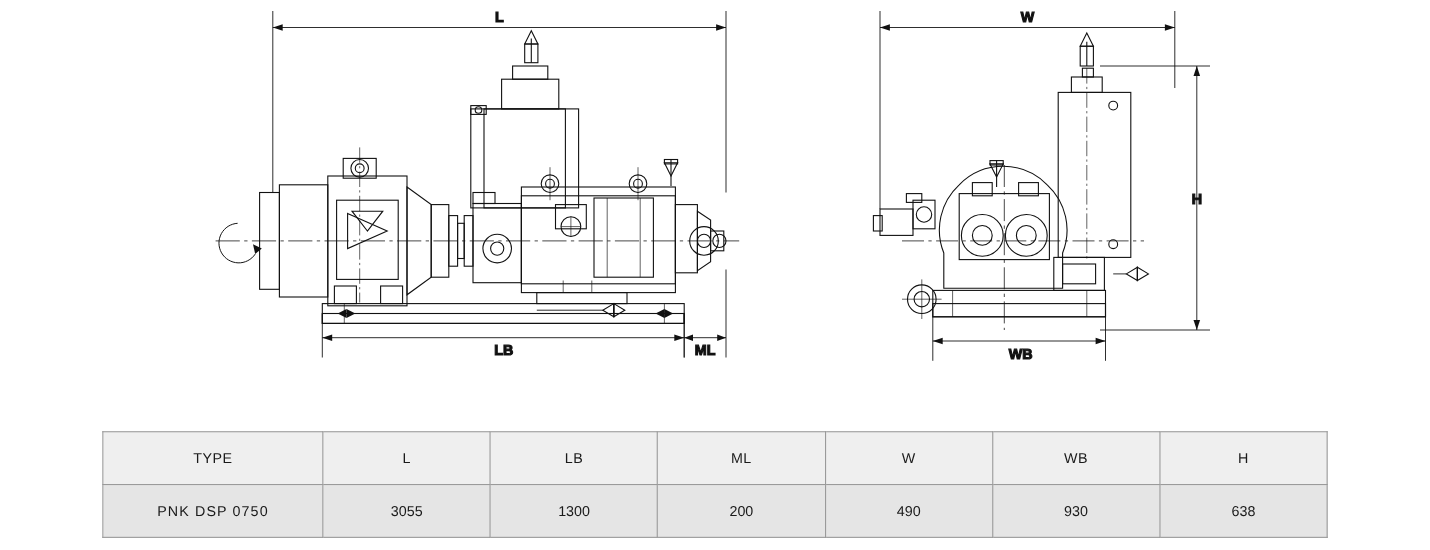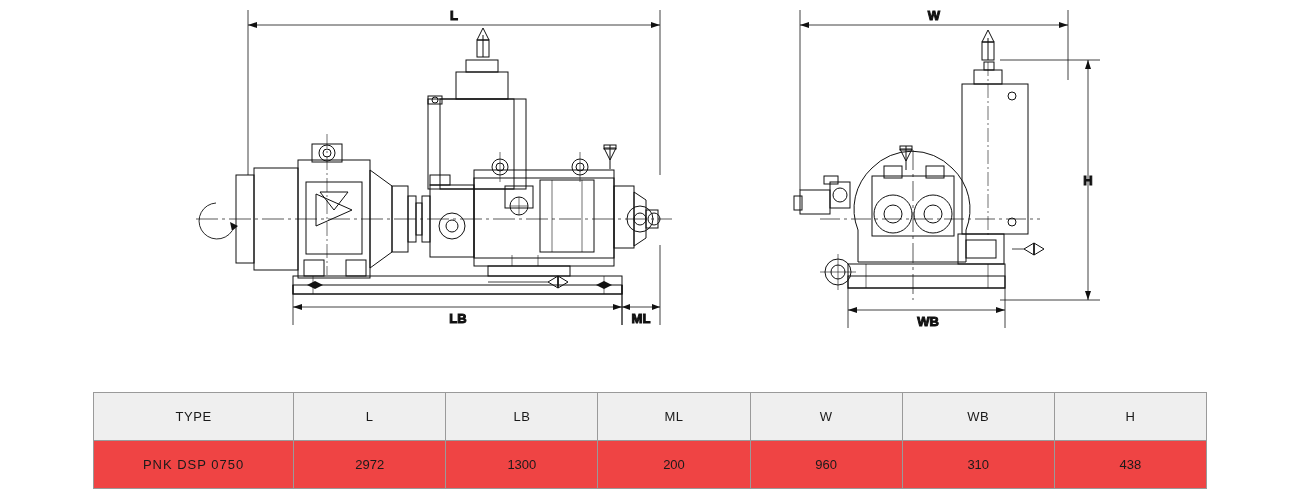--- a/index.html
+++ b/index.html
@@ -54,21 +54,21 @@
     vertical-align: middle;
     font-size: 13px;
     font-family: "Liberation Sans", sans-serif;
   }
   table.spec thead th {
     background: #efefef;
     font-weight: normal;
     letter-spacing: 0.5px;
   }
   table.spec tbody td {
-    background: #ef4444;
+    background: #e5e5e5;
     font-weight: normal;
   }
   table.spec tbody td.type-cell {
     letter-spacing: 1px;
   }
   col.c-type { width: 200px; }
   col.c-dim  { width: 152px; }
 </style>
 </head>
 <body>
@@ -302,24 +302,24 @@
           <th>LB</th>
           <th>ML</th>
           <th>W</th>
           <th>WB</th>
           <th>H</th>
         </tr>
       </thead>
       <tbody>
         <tr>
           <td class="type-cell">PNK  DSP  0750</td>
-          <td>2972</td>
+          <td>3055</td>
           <td>1300</td>
           <td>200</td>
-          <td>960</td>
-          <td>310</td>
-          <td>438</td>
+          <td>490</td>
+          <td>930</td>
+          <td>638</td>
         </tr>
       </tbody>
     </table>
   </div>
 
 </div>
 
 </body></html>

